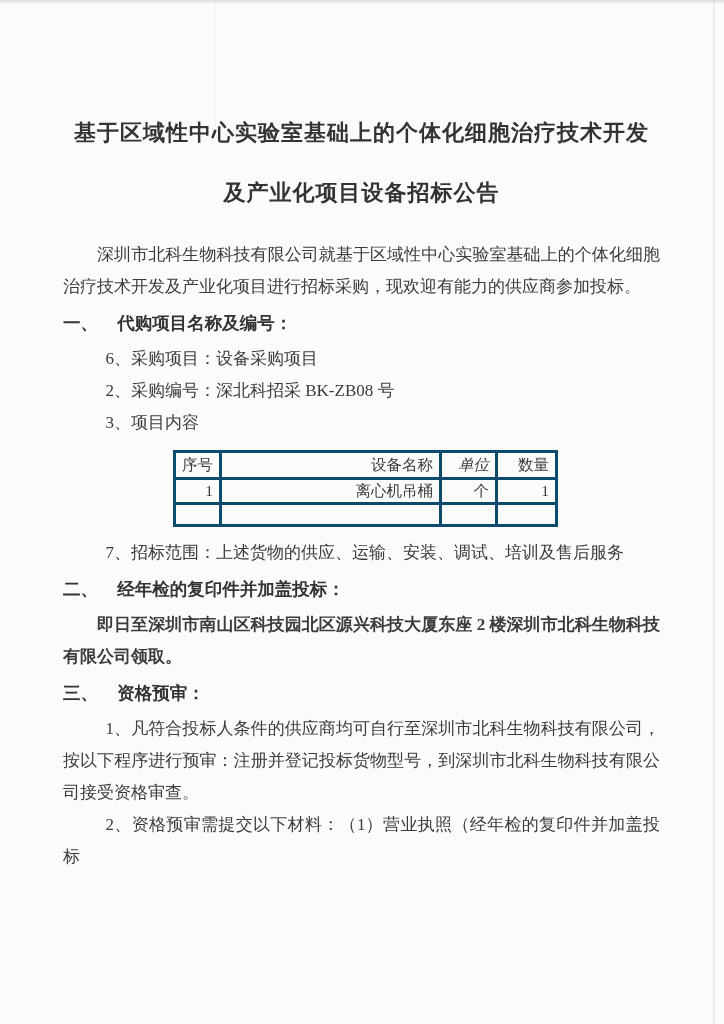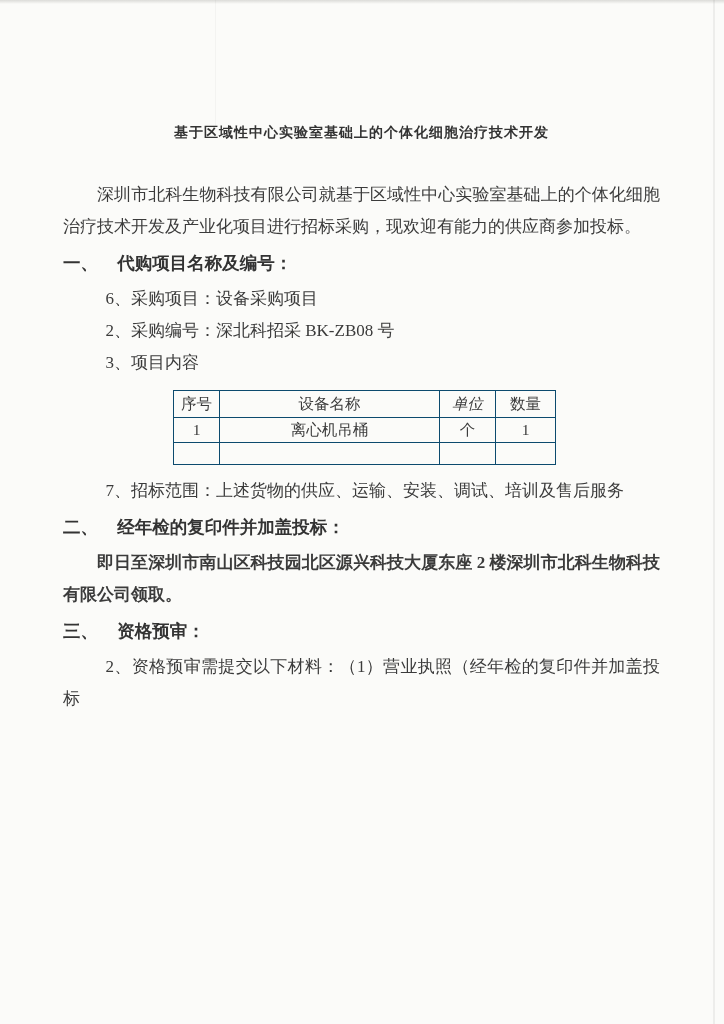--- a/index.html
+++ b/index.html
@@ -29,21 +29,21 @@
     pointer-events: none;
   }
   .page {
     position: relative;
     width: 724px; height: 1024px;
     padding: 0 64px 0 63px;
   }
   .title {
     margin-top: 103px;
     text-align: center;
-    font-size: 14px;
+    font-size: 22px;
     font-weight: 700;
     line-height: 60px;
     color: #333;
     letter-spacing: 1px;
   }
   .title-line { display: block; }
   .para {
     font-size: 17px;
     line-height: 32px;
     text-align: justify;
@@ -58,24 +58,24 @@
     color: #333;
   }
   .sec-num { display: inline-block; margin-right: 1.1em; }
   .equip-table {
     border-collapse: collapse;
     margin: 11px 0 10px 110px;
     font-size: 15.5px;
     color: #3b3b3b;
   }
   .equip-table th, .equip-table td {
-    border: 1px solid #0c4a6e;
+    border: 3px solid #0c4a6e;
     padding: 0 6px;
     font-weight: 400;
-    text-align: center;
+    text-align: right;
   }
   .equip-table th { height: 27px; }
   .equip-table td { height: 25px; }
   .equip-table tr.empty-row td { height: 22px; }
   .col-seq   { width: 46px; }
   .col-name  { width: 220px; }
   .col-unit  { width: 56px; font-style: italic; }
   .col-qty   { width: 60px; }
   .cell-name-left { text-align: left; padding-left: 12px; }
 </style>
@@ -83,20 +83,21 @@
 <body>
 
 <div class="scan-top-edge"></div>
 <div class="scan-right-edge"></div>
 <div class="scan-left-line"></div>
 
 <div class="page">
 
   <h1 class="title">
     <span class="title-line">基于区域性中心实验室基础上的个体化细胞治疗技术开发</span>
+    <span class="title-line">及产业化项目设备招标公告</span>
   </h1>
 
   <p class="para indent-2">深圳市北科生物科技有限公司就基于区域性中心实验室基础上的个体化细胞治疗技术开发及产业化项目进行招标采购，现欢迎有能力的供应商参加投标。</p>
 
   <p class="sec-heading">
     <span class="sec-num">一、</span><span>代购项目名称及编号：</span>
   </p>
 
   <p class="para item">6、采购项目：设备采购项目</p>
   <p class="para item">2、采购编号：深北科招采 BK-ZB08 号</p>
@@ -132,15 +133,16 @@
   <p class="sec-heading">
     <span class="sec-num">二、</span><span>经年检的复印件并加盖投标：</span>
   </p>
 
   <p class="para indent-2" style="margin-top:0;font-weight:bold;">即日至深圳市南山区科技园北区源兴科技大厦东座 2 楼深圳市北科生物科技有限公司领取。</p>
 
   <p class="sec-heading">
     <span class="sec-num">三、</span><span>资格预审：</span>
   </p>
 
+  <p class="para item">1、凡符合投标人条件的供应商均可自行至深圳市北科生物科技有限公司，按以下程序进行预审：注册并登记投标货物型号，到深圳市北科生物科技有限公司接受资格审查。</p>
   <p class="para item">2、资格预审需提交以下材料：（1）营业执照（经年检的复印件并加盖投标</p>
 
 </div>
 
 </body></html>

